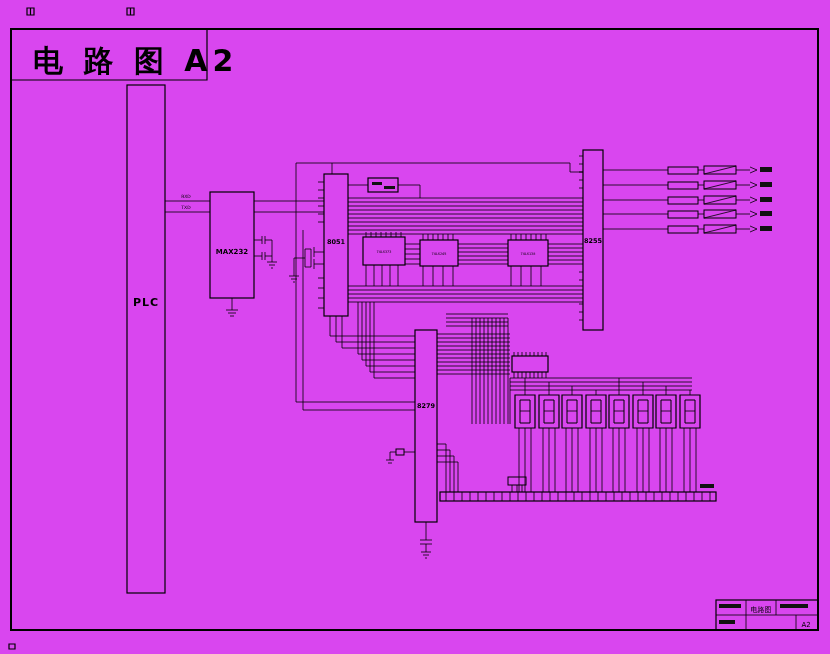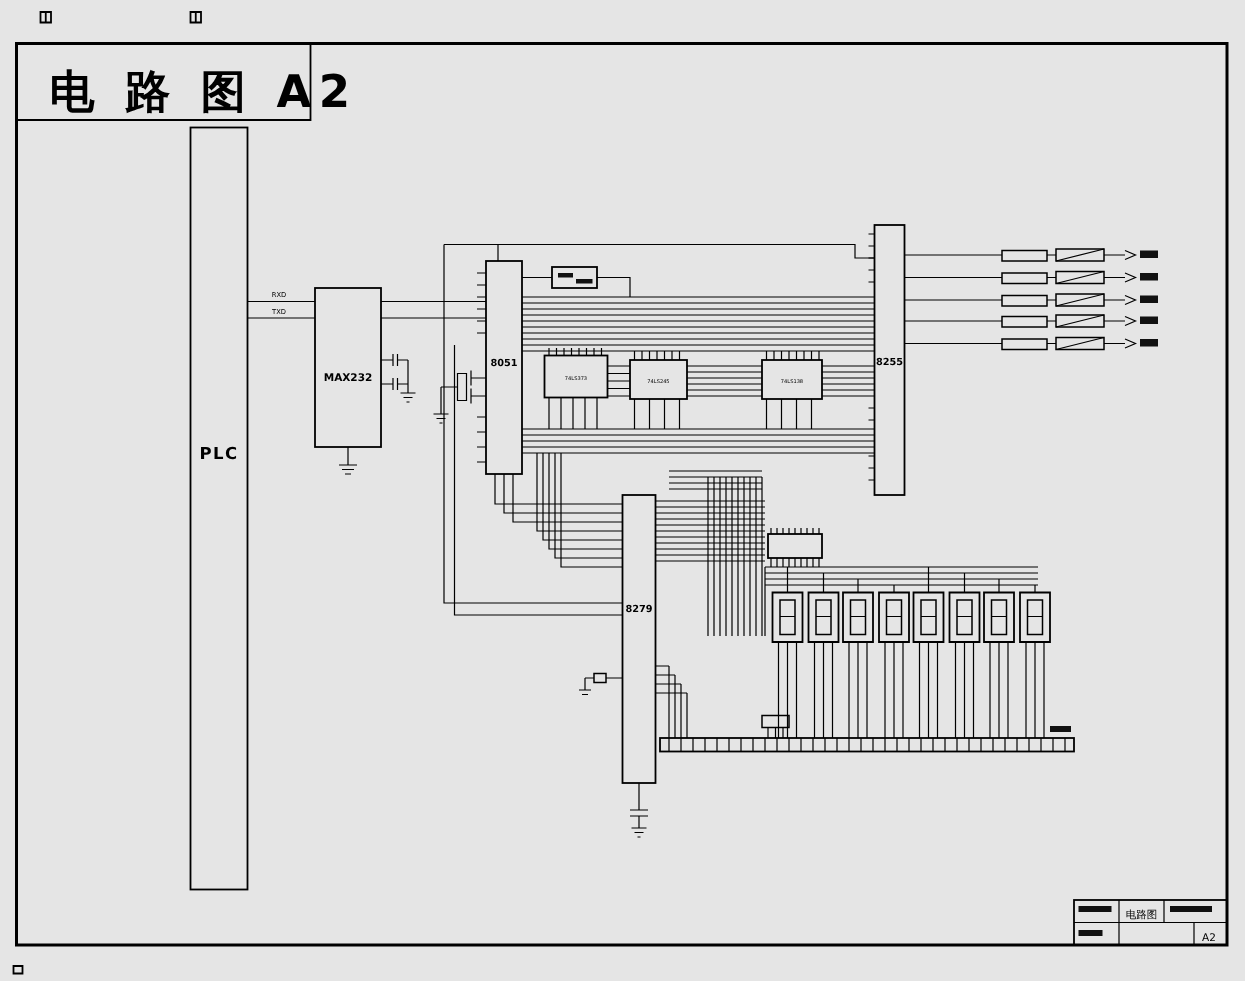--- a/index.html
+++ b/index.html
@@ -1,16 +1,16 @@
 <!DOCTYPE html>
 <html><head>
 <meta charset="utf-8">
 <style>
   html,body{margin:0;padding:0;background:#ffffff;}
-  .stage{position:relative;width:830px;height:654px;background:#e5e5e5;overflow:hidden;}
+  .stage{position:relative;width:830px;height:654px;background:#d946ef;overflow:hidden;}
   svg{position:absolute;left:0;top:0;}
   svg path, svg rect{stroke:#000;fill:none;stroke-width:1;}
   svg .sw2{stroke-width:2;}
   svg .sw12{stroke-width:1.2;}
   svg .w{stroke-width:.8;}
   svg .fillb{fill:#111;stroke:none;}
   svg text{font-family:"DejaVu Sans","Liberation Sans",sans-serif;fill:#000;stroke:none;}
   .t-title{font-size:30px;font-weight:bold;letter-spacing:5px;}
   .lbl-lg{font-size:11px;font-weight:bold;letter-spacing:1px;}
   .lbl{font-size:7px;font-weight:bold;}

